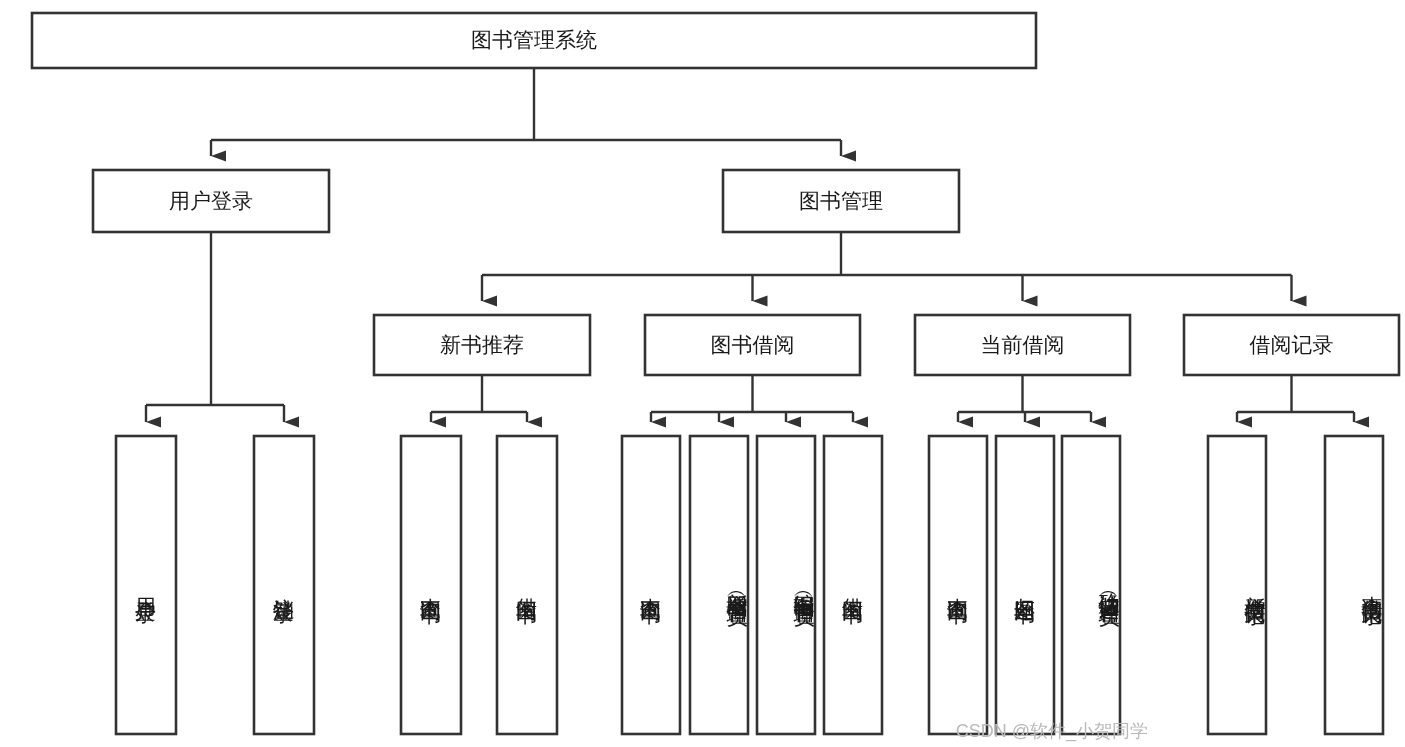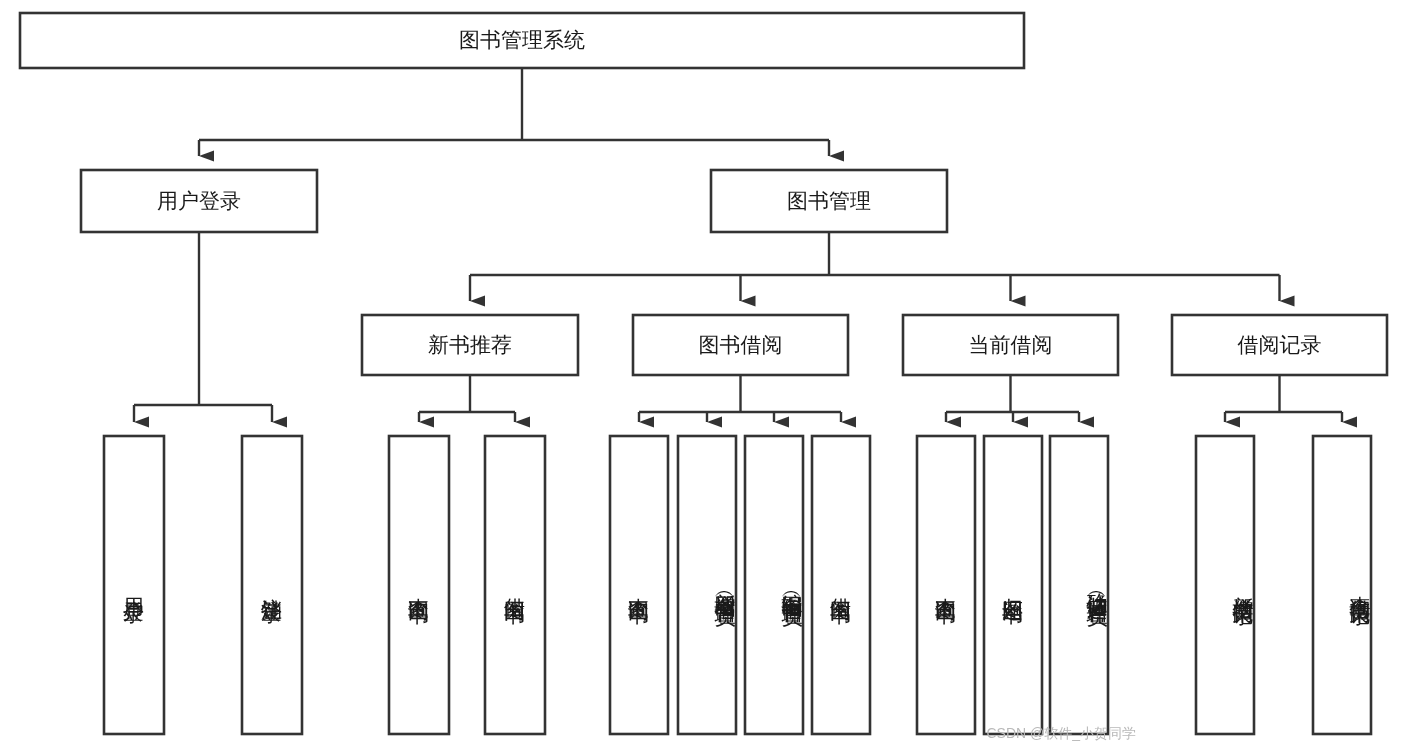--- a/index.html
+++ b/index.html
@@ -1,21 +1,21 @@
 <!DOCTYPE html>
 <html><head>
 <meta charset="utf-8">
 <style>
   html,body{margin:0;padding:0;background:#ffffff;}
   body{
     width:1405px;height:747px;
     font-family:"Liberation Sans","DejaVu Sans",sans-serif;
     overflow:hidden;
   }
-  #diagram-root{position:relative;width:1144px;height:747px;background:#fff;}
+  #diagram-root{position:relative;width:1144px;height:747px;background:#fff;margin-left:12px;}
   svg#flow{position:absolute;left:0;top:0;width:1405px;height:747px;display:block;}
   .node-rect{fill:#ffffff;stroke:#333333;stroke-width:2.6;}
   .conn{stroke:#333333;stroke-width:2.4;fill:none;stroke-linecap:butt;}
   .arrow-head{fill:#333333;stroke:none;}
   .node-label{
     font-family:"Liberation Sans","DejaVu Sans",sans-serif;
     fill:#1a1a1a;
     font-size:21px;
     text-anchor:middle;
     dominant-baseline:middle;
@@ -33,21 +33,21 @@
     letter-spacing:2px;
     line-height:1;
     white-space:nowrap;
     pointer-events:none;
   }
   .leaf-label-wrap.center{align-items:center;}
   .watermark{
     position:absolute;
     right:8px;bottom:4px;
     font-family:"Liberation Sans","DejaVu Sans",sans-serif;
-    font-size:14px;
+    font-size:18px;
     color:#b9b9b9;
     white-space:nowrap;
   }
 </style>
 </head>
 <body>
 
 <div id="diagram-root">
 
   <svg id="flow" viewBox="0 0 1405 747">

